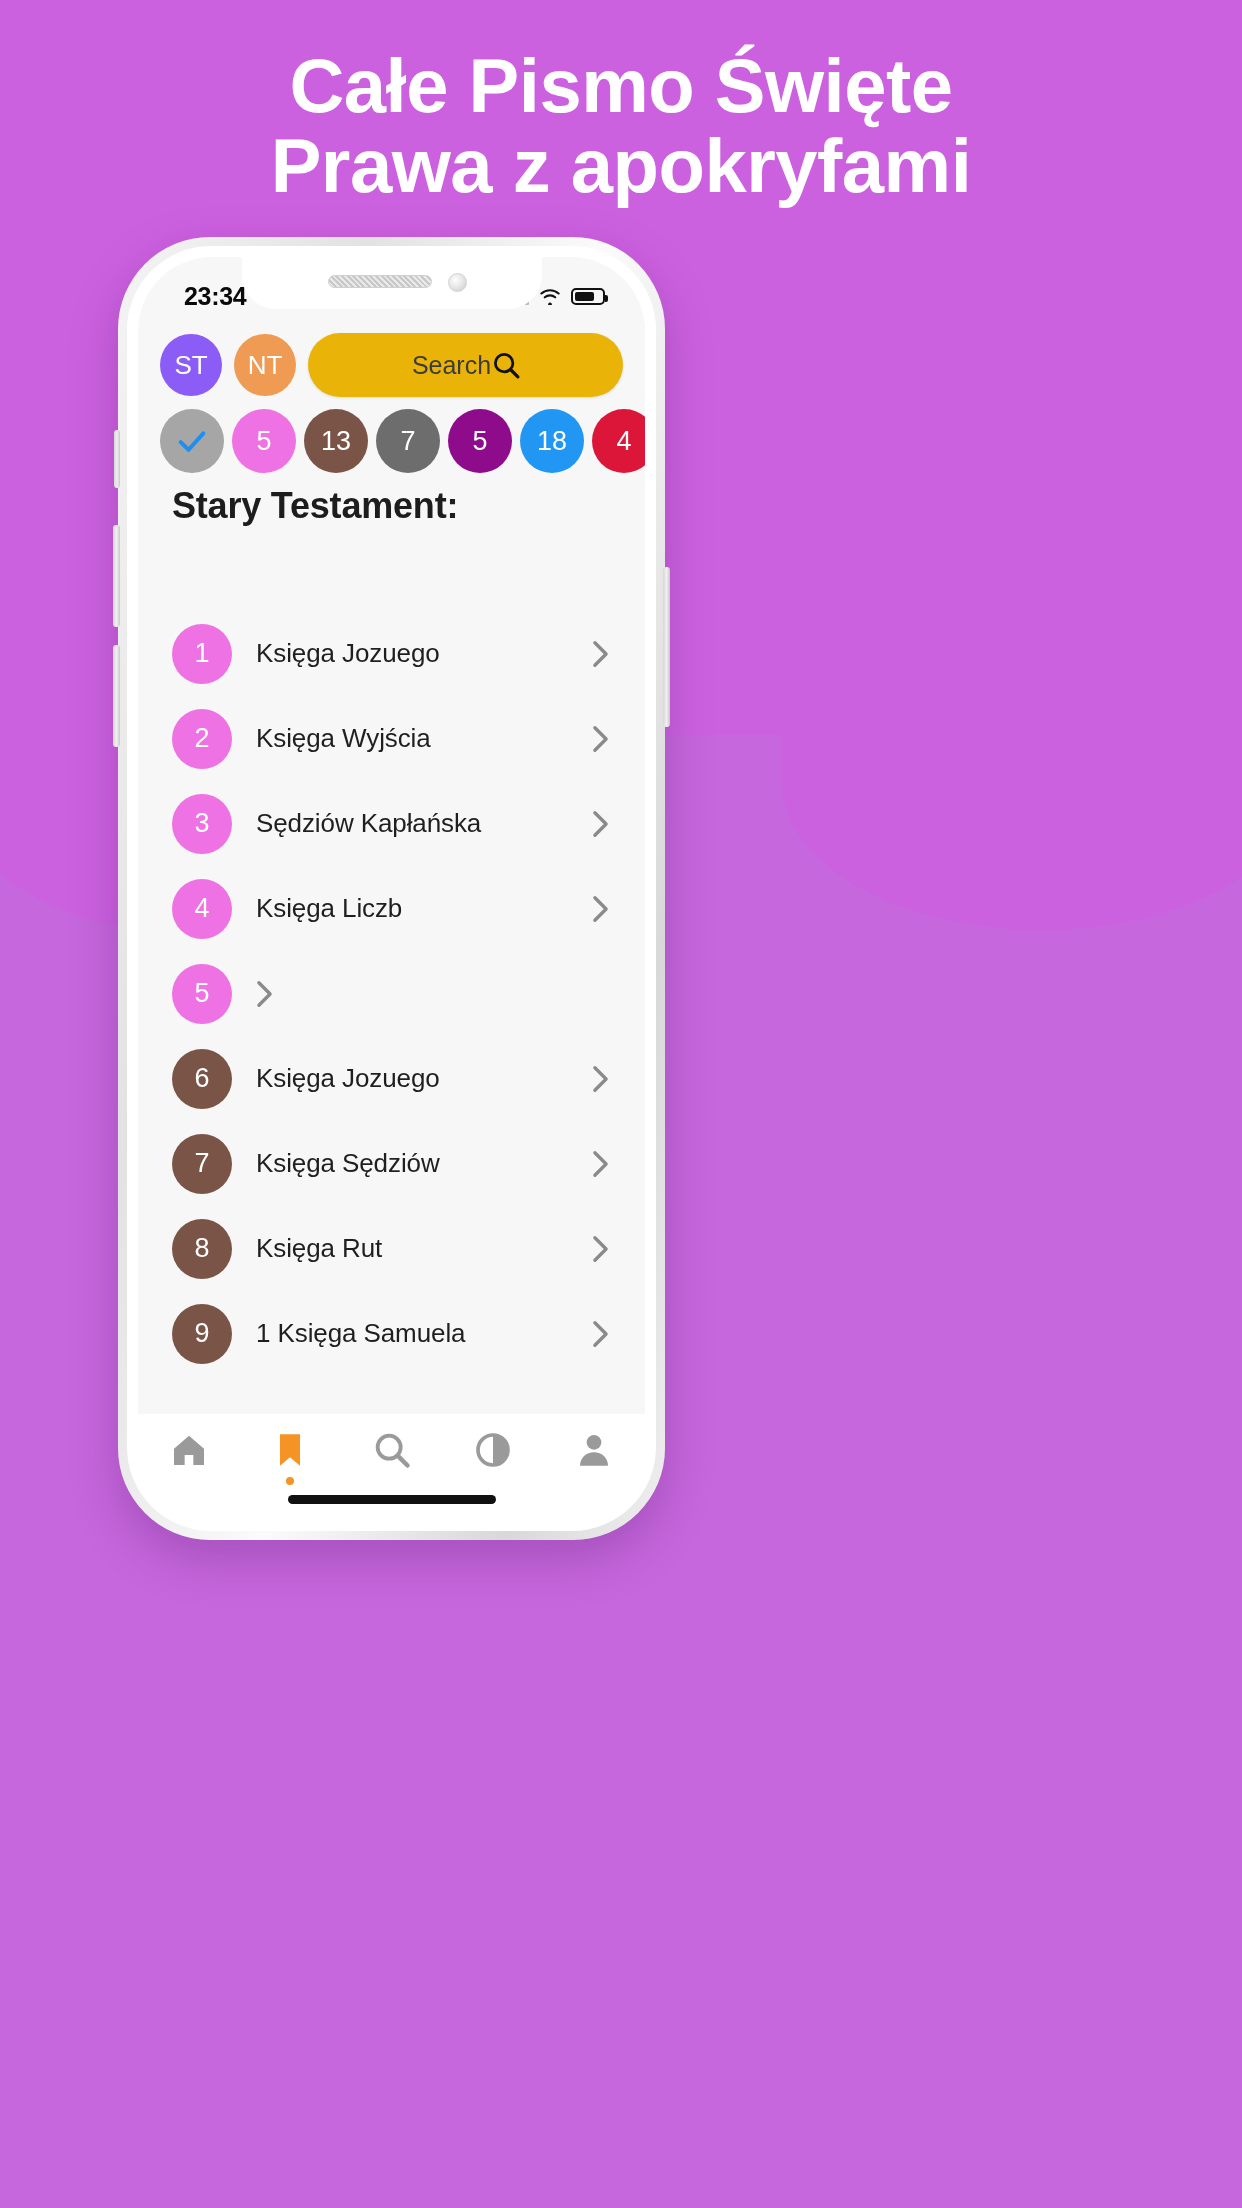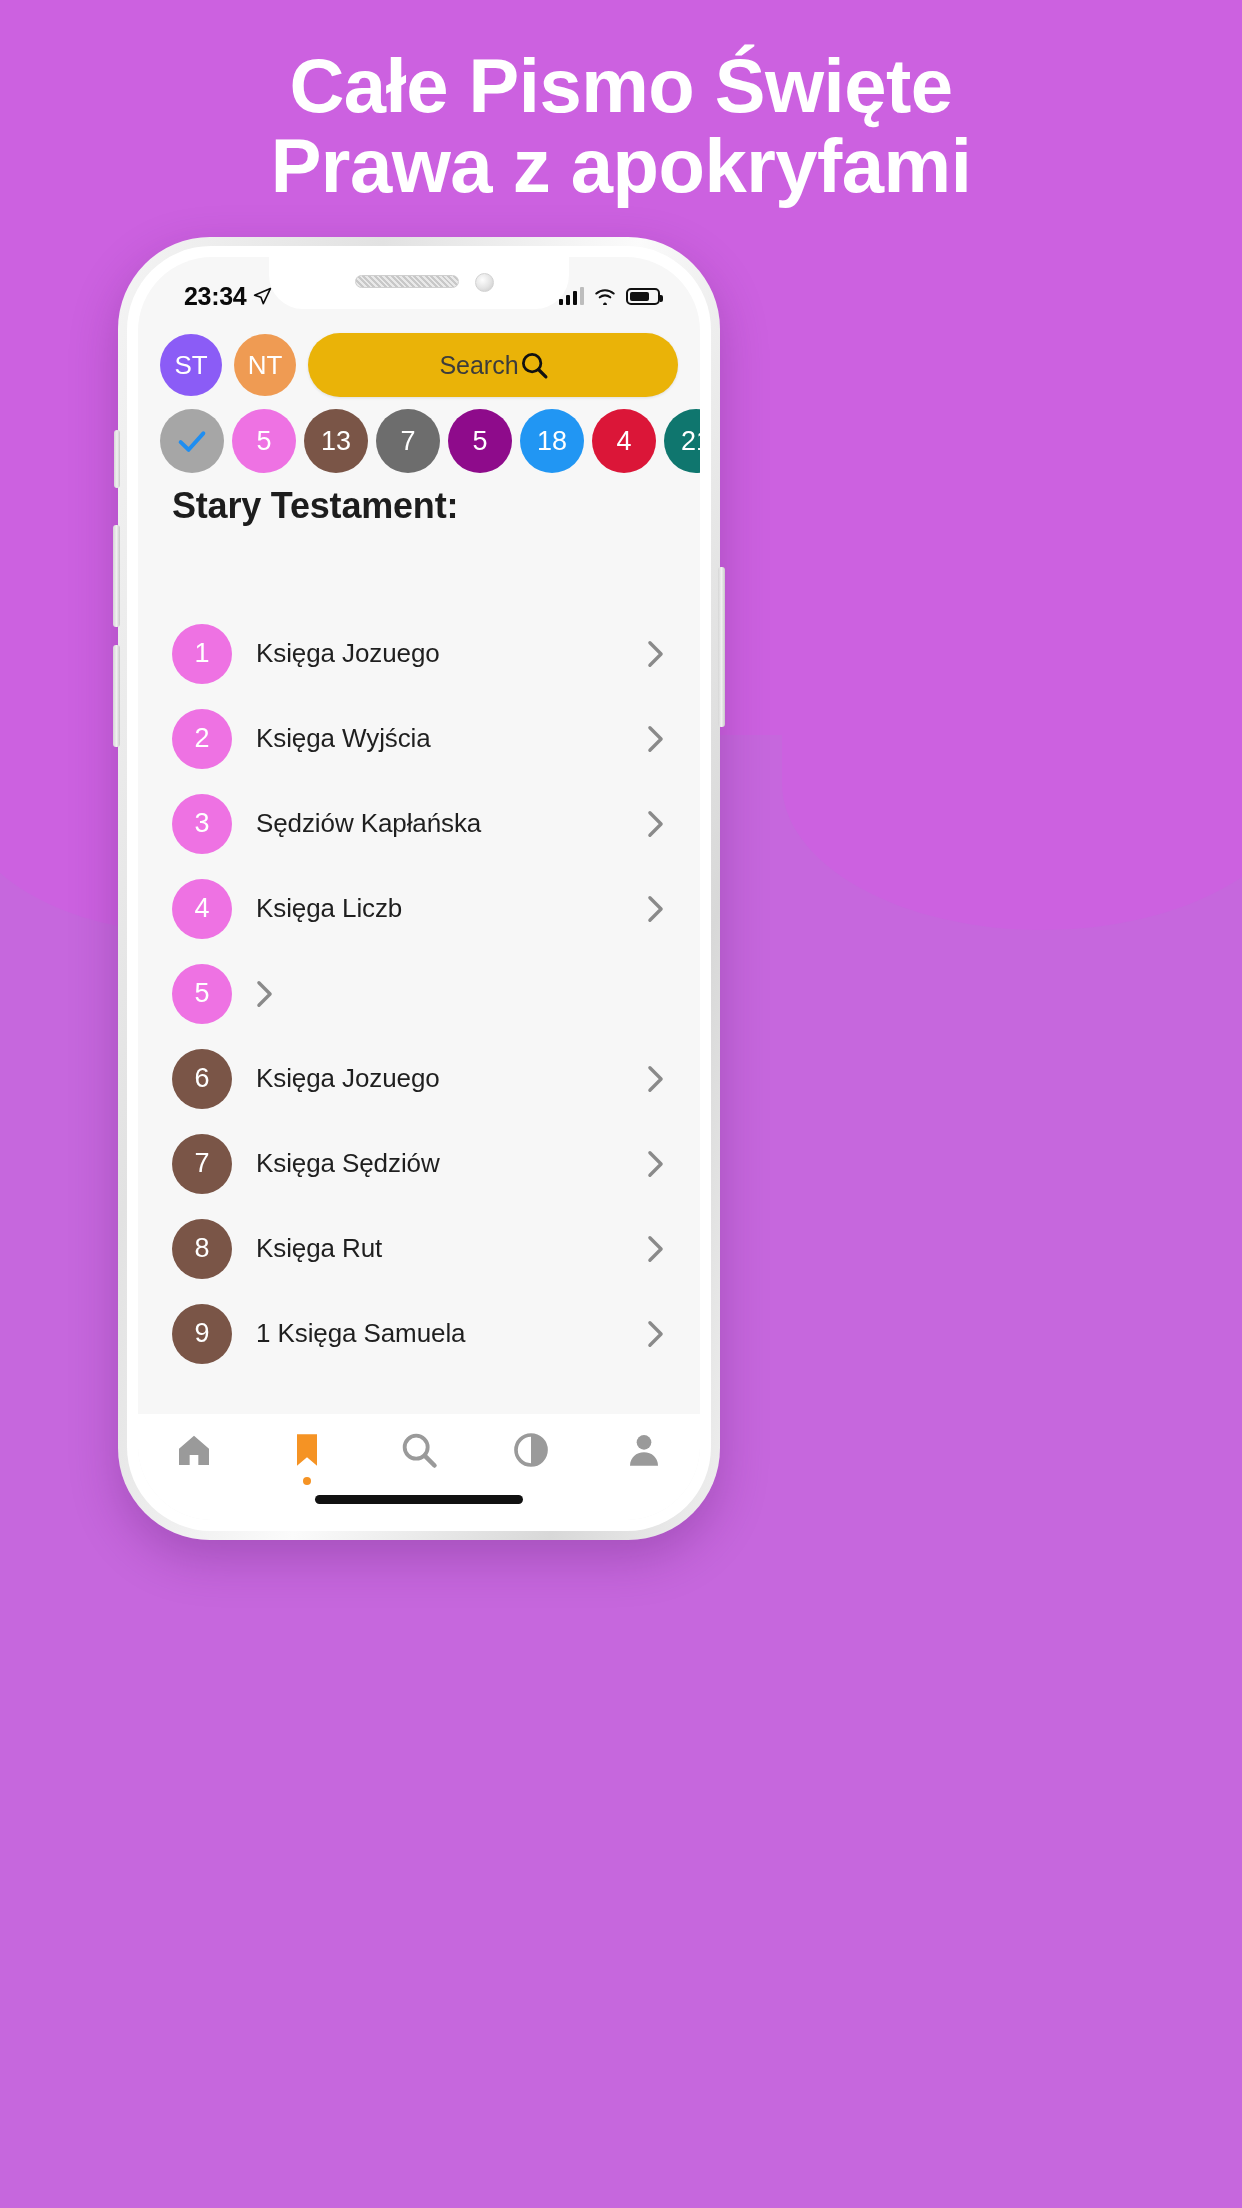--- a/index.html
+++ b/index.html
@@ -52,21 +52,21 @@
     letter-spacing: -0.5px;
     z-index: 3;
   }
   .headline .line { display: block; padding: 4px 0; }
 
   
   .phone {
     position: absolute;
     left: 118px;
     top: 237px;
-    width: 602px;
+    width: 547px;
     height: 1303px;
     background: linear-gradient(105deg,#f4f4f4 0%, #e2e2e2 28%, #fbfbfb 55%, #d8d8d8 82%, #efefef 100%);
     border-radius: 92px;
     box-shadow: 0 18px 48px rgba(80,20,100,0.28);
     z-index: 4;
   }
   .phone-inner-bezel {
     position: absolute;
     inset: 9px;
     border-radius: 84px;

